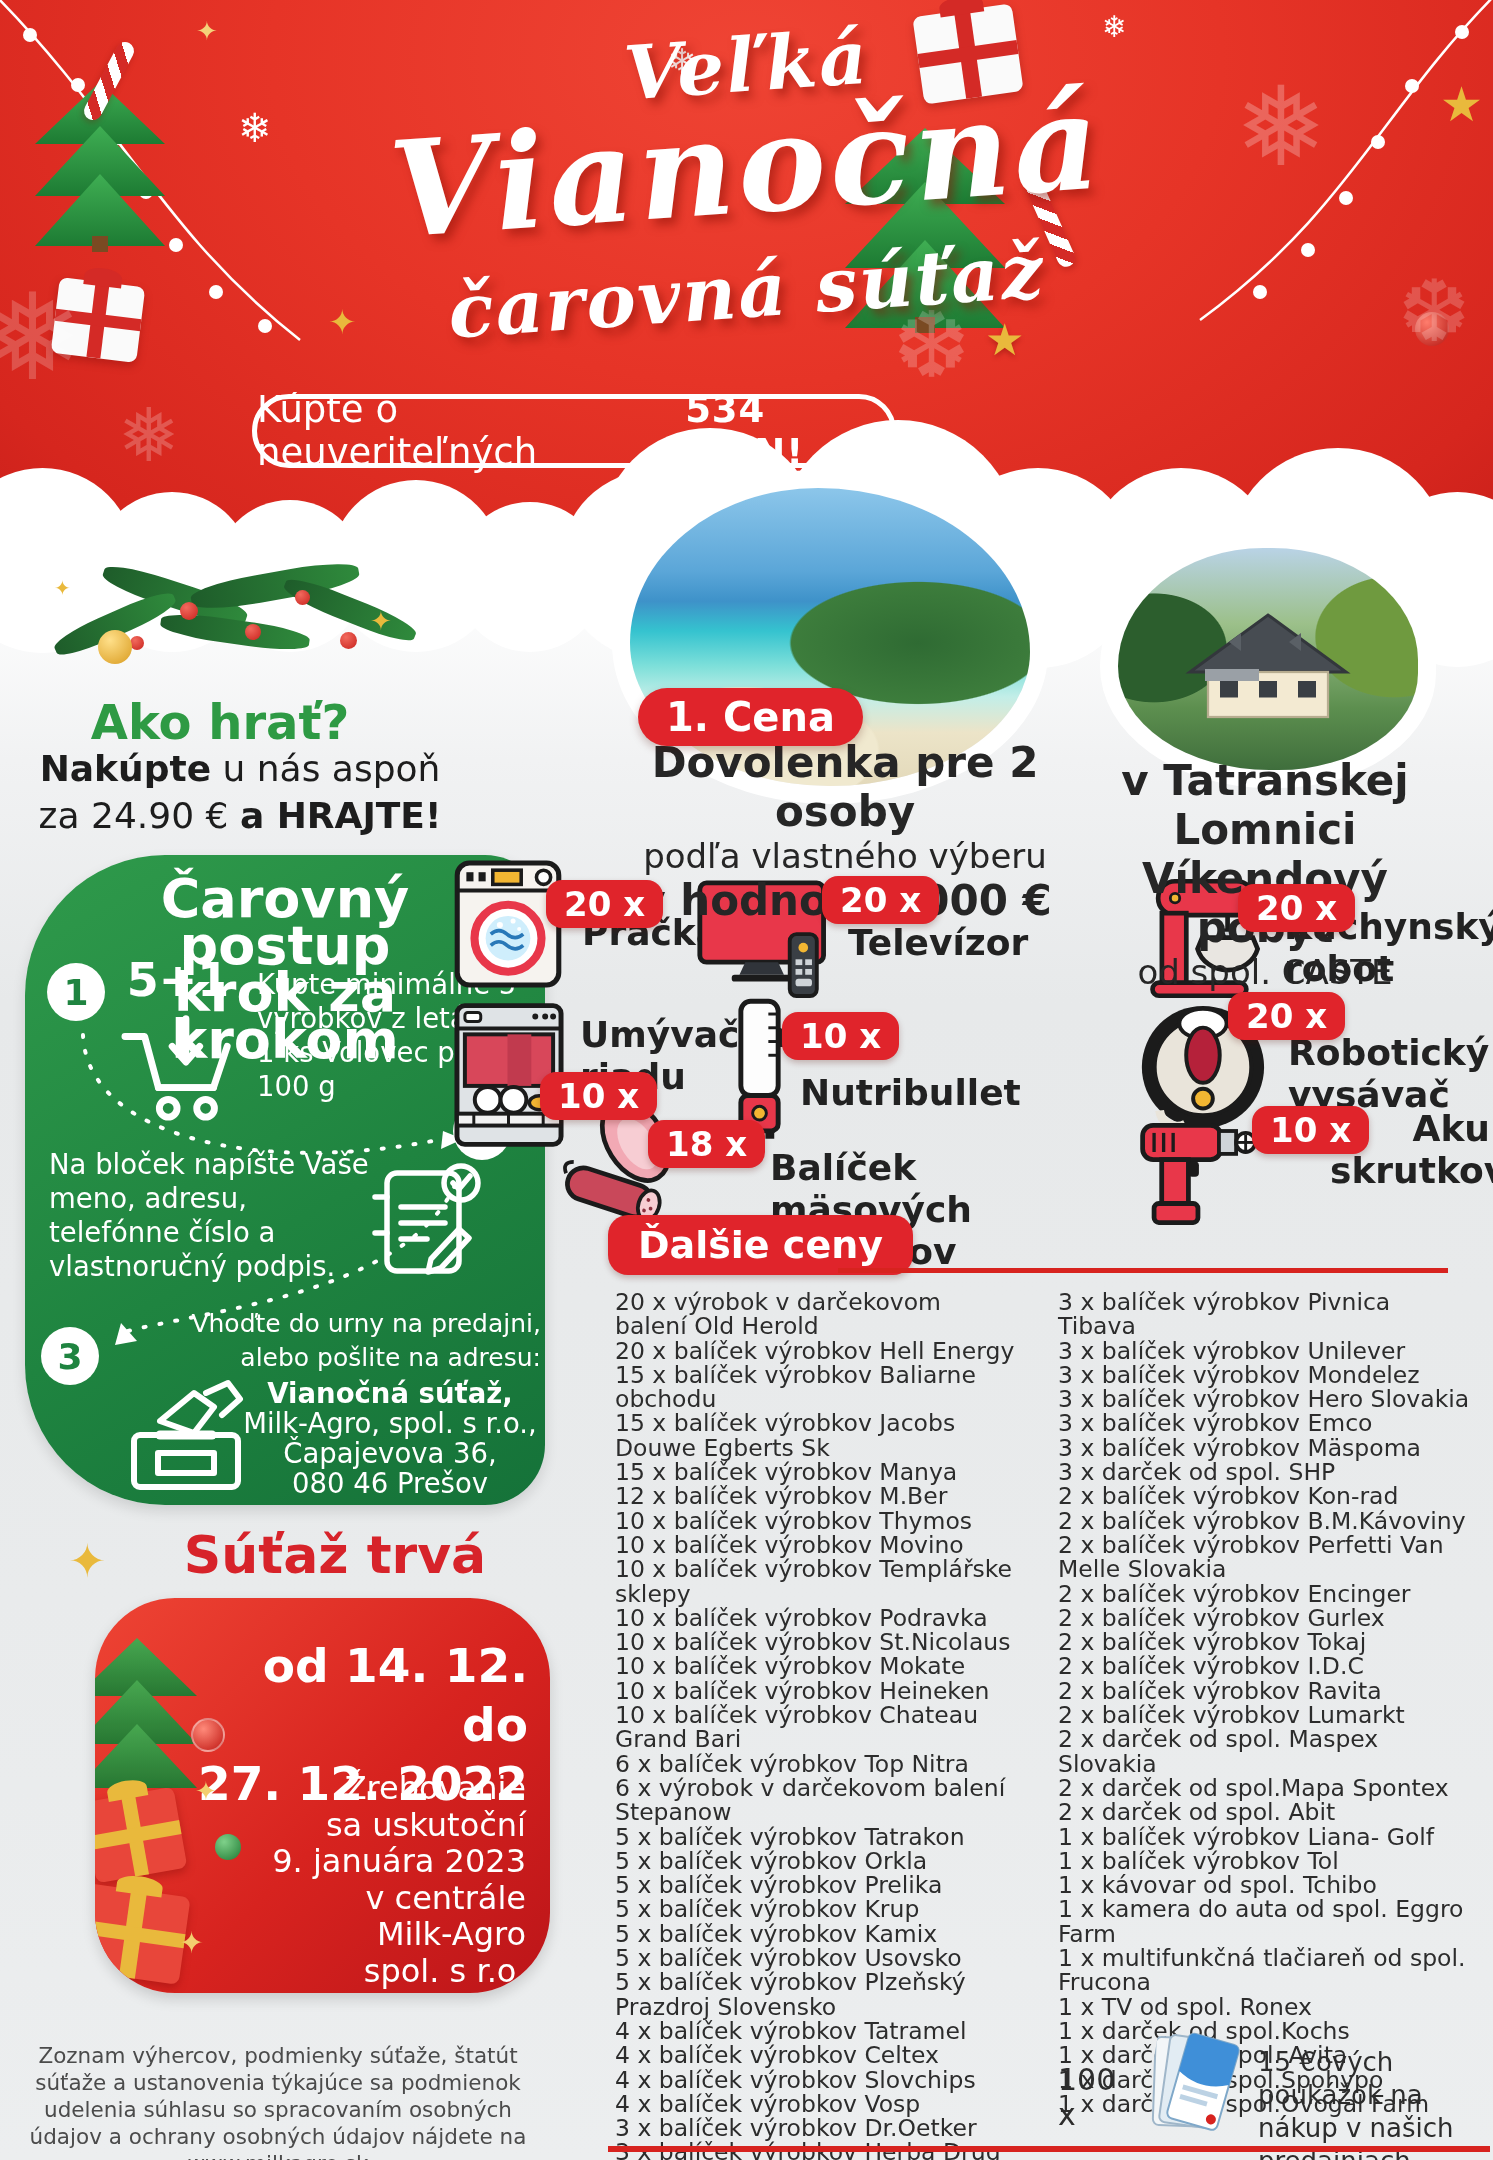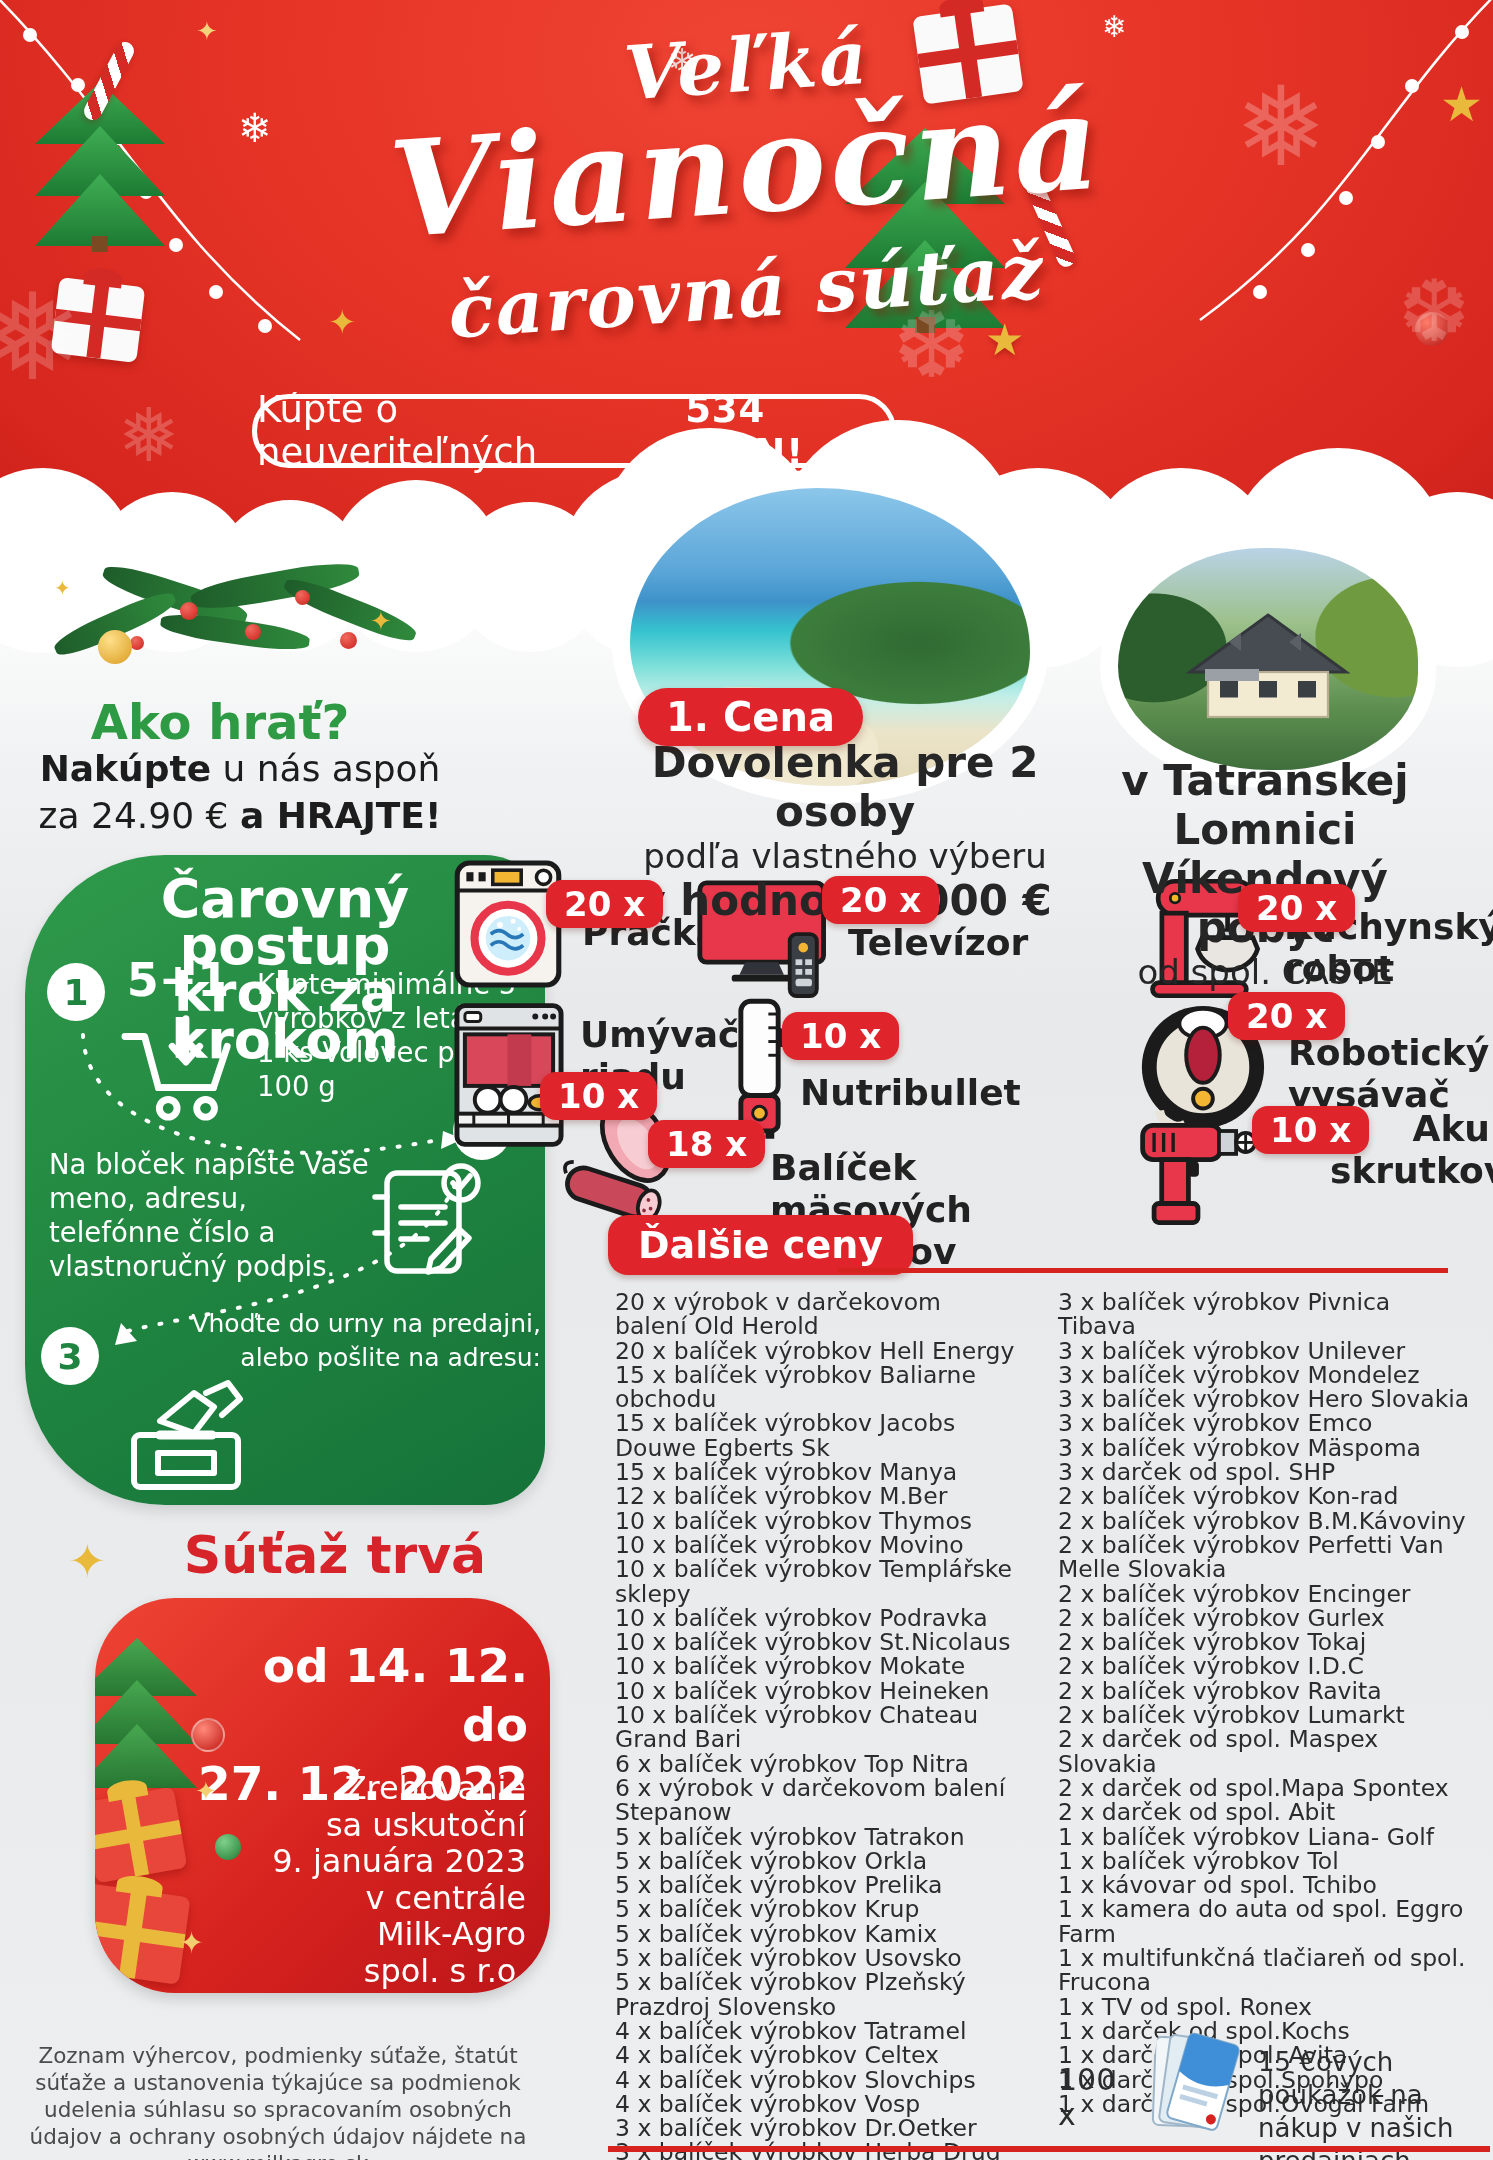--- a/index.html
+++ b/index.html
@@ -298,20 +298,26 @@
     </div>
     <svg id="ballot-icon" width="135" height="132" viewBox="0 0 135 132">
       <g stroke="#fff" stroke-width="6" fill="none" stroke-linejoin="round" stroke-linecap="round">
         <rect x="14" y="72" width="104" height="52" rx="6"></rect>
         <rect x="38" y="90" width="56" height="20"></rect>
         <line x1="40" y1="72" x2="92" y2="72" stroke-width="9"></line>
         <path d="M40,58 l34,-28 l20,14 l-20,26 z"></path>
         <path d="M86,30 l22,-10 l12,16 l-18,16"></path>
       </g>
     </svg>
+    <div id="step3-address">
+      <span class="b">Vianočná súťaž,</span><br>
+      <span>Milk-Agro, spol. s r.o.,</span><br>
+      <span>Čapajevova 36,</span><br>
+      <span>080 46 Prešov</span>
+    </div>
   </div>
 
   <div class="star-dec" style="left:68px;top:1538px;font-size:46px;color:#e9b93c;z-index:3;">✦</div>
   <div id="sutaz-trva">Súťaž trvá</div>
   <div id="red-box">
     <div class="rb-dec tree" style="left:-18px;top:40px;width:120px;height:150px;opacity:.95;">
       <div class="t" style="top:0;height:58px;"></div>
         <div class="t" style="top:42px;height:64px;"></div>
         <div class="t" style="top:86px;height:64px;"></div>
     </div>

